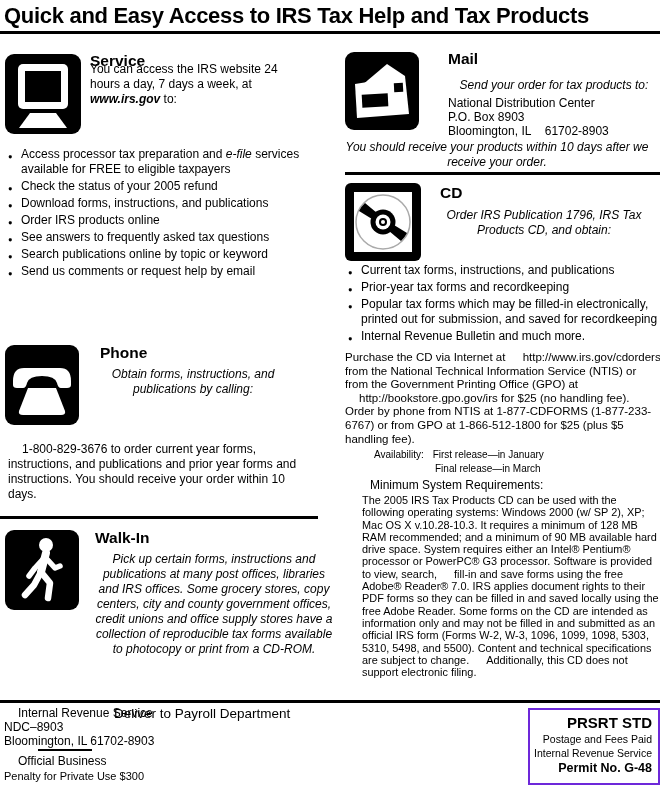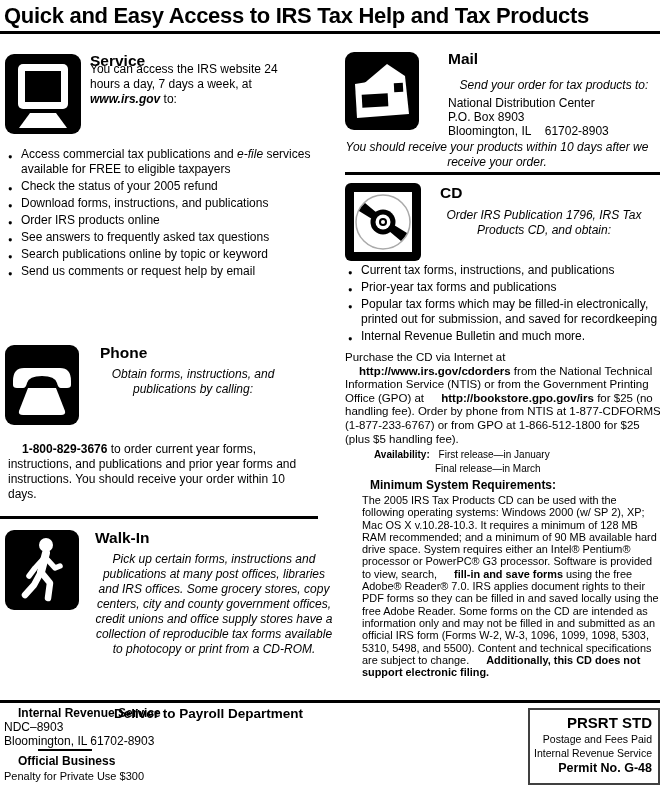--- a/index.html
+++ b/index.html
@@ -11,27 +11,27 @@
   .rule{background:#000;}
   h1.title{
     margin:0;font-size:22px;font-weight:bold;letter-spacing:-0.3px;white-space:nowrap;
   }
   h2.sec{margin:0;font-size:15.5px;font-weight:bold;}
   .body12{font-size:12px;line-height:15px;}
   .body12i{font-size:12px;line-height:15px;font-style:italic;text-align:center;}
   ul.blist{margin:0;padding:0;list-style:none;font-size:12px;line-height:15px;}
   ul.blist li{position:relative;padding-left:13px;margin-bottom:2px;}
   ul.blist li::before{content:"●";position:absolute;left:0;top:2px;font-size:7.5px;}
-  .b{font-weight:bold;padding-left:14px;}
+  .b{font-weight:normal;padding-left:14px;}
   .bi{font-weight:bold;font-style:italic;}
   .small-para{font-size:11.5px;line-height:13.6px;}
   .sysreq{font-size:10.9px;line-height:12.3px;}
   .icon-box{display:block;}
   .permit-box{
-    border:2px solid #404040;width:122px;height:70px;text-align:right;
+    border:2px solid #6d28d9;width:122px;height:70px;text-align:right;
     padding:3px 6px 0 0;box-sizing:content-box;
   }
   .permit-box .l1{font-size:15px;font-weight:bold;line-height:19px;}
   .permit-box .l2,.permit-box .l3{font-size:10.5px;line-height:14px;}
   .permit-box .l4{font-size:12.5px;font-weight:bold;line-height:17px;}
   .footer-left{font-size:12px;line-height:14px;}
   .availrow{font-size:10px;line-height:14px;}
 </style>
 </head>
 <body>
@@ -44,21 +44,21 @@
     <rect x="0" y="0" width="76" height="80" rx="9" fill="#000"></rect>
     <rect x="13" y="10" width="50" height="45" rx="5" fill="#fff"></rect>
     <rect x="20" y="17" width="36" height="31" fill="#000"></rect>
     <polygon points="25,59 51,59 62,74 14,74" fill="#fff"></polygon>
   </svg>
 </div>
 <h2 class="sec abs" style="left:90px;top:52px;">Service</h2>
 <div class="body12 abs" style="left:90px;top:62px;width:194px;"><span>You can access the IRS website 24 hours a day, 7 days a week, at </span><span class="bi">www.irs.gov</span><span> to:</span></div>
 
 <ul class="blist abs" style="left:8px;top:147px;width:316px;">
-  <li><span>Access commercial tax publications and </span><i>e-file</i><span> services available for FREE to eligible taxpayers</span></li>
+  <li><span>Access processor tax preparation and </span><i>e-file</i><span> services available for FREE to eligible taxpayers</span></li>
   <li>Check the status of your 2005 refund</li>
   <li>Download forms, instructions, and publications</li>
   <li>Order IRS products online</li>
   <li>See answers to frequently asked tax questions</li>
   <li>Search publications online by topic or keyword</li>
   <li>Send us comments or request help by email</li>
 </ul>
 
 <div class="abs" style="left:5px;top:345px;width:74px;height:80px;">
   <svg class="icon-box" width="74" height="80" viewBox="0 0 74 80">
@@ -117,21 +117,21 @@
     <circle cx="38" cy="39" r="7.5" fill="#fff"></circle>
     <circle cx="38" cy="39" r="4" fill="#000"></circle>
     <circle cx="38" cy="39" r="2" fill="#fff"></circle>
   </svg>
 </div>
 <h2 class="sec abs" style="left:440px;top:184px;">CD</h2>
 <div class="body12i abs" style="left:440px;top:208px;width:208px;">Order IRS Publication 1796, IRS Tax Products CD, and obtain:</div>
 
 <ul class="blist abs" style="left:348px;top:263px;width:312px;">
   <li>Current tax forms, instructions, and publications</li>
-  <li>Prior-year tax forms and publications</li>
+  <li>Prior-year tax forms and recordkeeping</li>
   <li>Popular tax forms which may be filled-in electronically, printed out for submission, and saved for recordkeeping</li>
   <li>Internal Revenue Bulletin and much more.</li>
 </ul>
 
 <div class="small-para abs" style="left:345px;top:351px;width:316px;"><span>Purchase the CD via Internet at </span><span class="b">http://www.irs.gov/cdorders</span><span> from the National Technical Information Service (NTIS) or from the Government Printing Office (GPO) at </span><span class="b">http://bookstore.gpo.gov/irs</span><span> for $25 (no handling fee). Order by phone from NTIS at 1-877-CDFORMS (1-877-233-6767) or from GPO at 1-866-512-1800 for $25 (plus $5 handling fee).</span></div>
 
 <div class="availrow abs" style="left:360px;top:448px;">
   <span class="b">Availability:</span>
   <span style="padding-left:6px;">First release—in January</span>
 </div>

